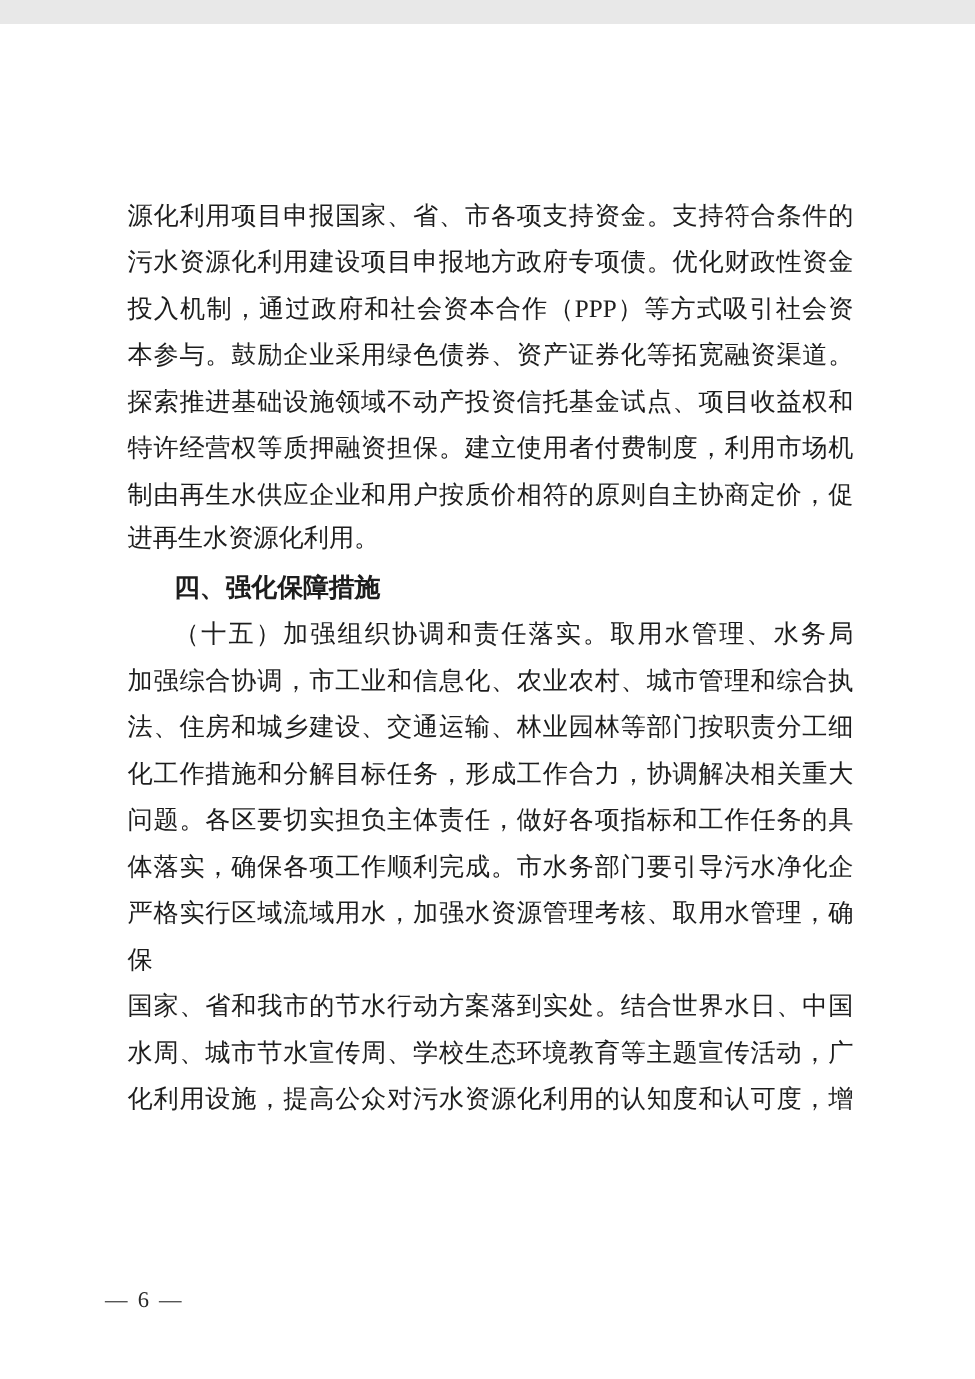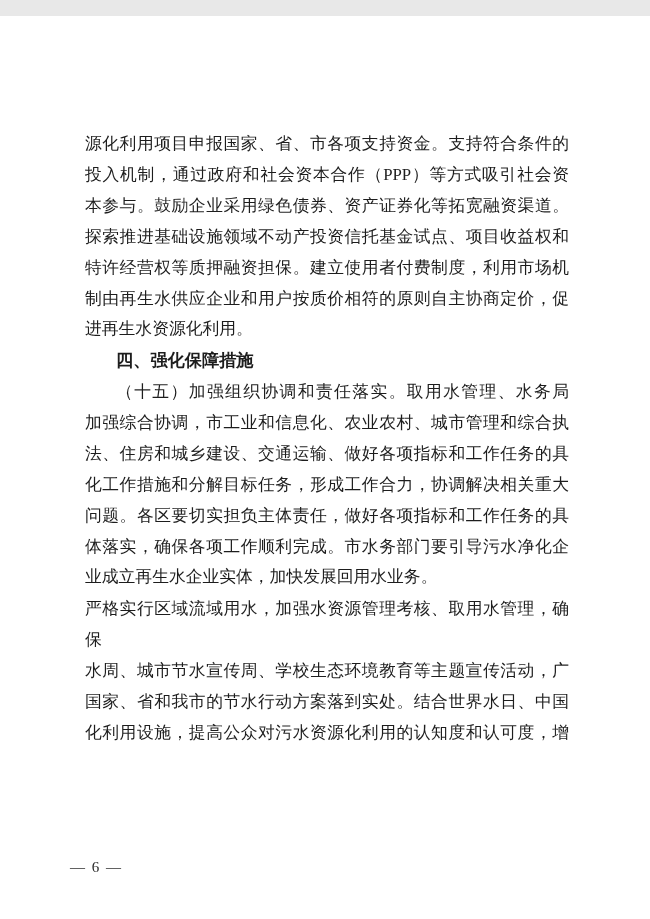--- a/index.html
+++ b/index.html
@@ -56,47 +56,47 @@
   }
 </style>
 </head>
 <body>
 
 <div class="page">
   <div class="content">
 
     <div>
         <div class="line">源化利用项目申报国家、省、市各项支持资金。支持符合条件的</div>
+        <div class="line">污水资源化利用建设项目申报地方政府专项债。优化财政性资金</div>
         <div class="line">投入机制，通过政府和社会资本合作（PPP）等方式吸引社会资</div>
         <div class="line">本参与。鼓励企业采用绿色债券、资产证券化等拓宽融资渠道。</div>
         <div class="line">探索推进基础设施领域不动产投资信托基金试点、项目收益权和</div>
         <div class="line">特许经营权等质押融资担保。建立使用者付费制度，利用市场机</div>
         <div class="line">制由再生水供应企业和用户按质价相符的原则自主协商定价，促</div>
         <div class="line last">进再生水资源化利用。</div>
       </div>
 
     <div class="line heading">四、强化保障措施</div>
 
     <div>
       <div class="line first-line"><span class="lead">（十五）加强组织协调和责任落实。</span><span>取用水管理、水务局</span></div>
       <div>
           <div class="line">加强综合协调，市工业和信息化、农业农村、城市管理和综合执</div>
-          <div class="line">法、住房和城乡建设、交通运输、做好各项指标和工作任务的具</div>
+          <div class="line">法、住房和城乡建设、交通运输、林业园林等部门按职责分工细</div>
           <div class="line">化工作措施和分解目标任务，形成工作合力，协调解决相关重大</div>
           <div class="line">问题。各区要切实担负主体责任，做好各项指标和工作任务的具</div>
           <div class="line">体落实，确保各项工作顺利完成。市水务部门要引导污水净化企</div>
-          <div class="line last">业成立再生水企业实体，加快发展回用水业务。</div>
         </div>
     </div>
 
     <div>
       <div>
           <div class="line">严格实行区域流域用水，加强水资源管理考核、取用水管理，确保</div>
+          <div class="line">国家、省和我市的节水行动方案落到实处。结合世界水日、中国</div>
           <div class="line">水周、城市节水宣传周、学校生态环境教育等主题宣传活动，广</div>
-          <div class="line">国家、省和我市的节水行动方案落到实处。结合世界水日、中国</div>
           <div class="line">化利用设施，提高公众对污水资源化利用的认知度和认可度，增</div>
         </div>
     </div>
 
   </div>
 
   <div class="footer">— 6 —</div>
 </div>
 
 </body></html>

